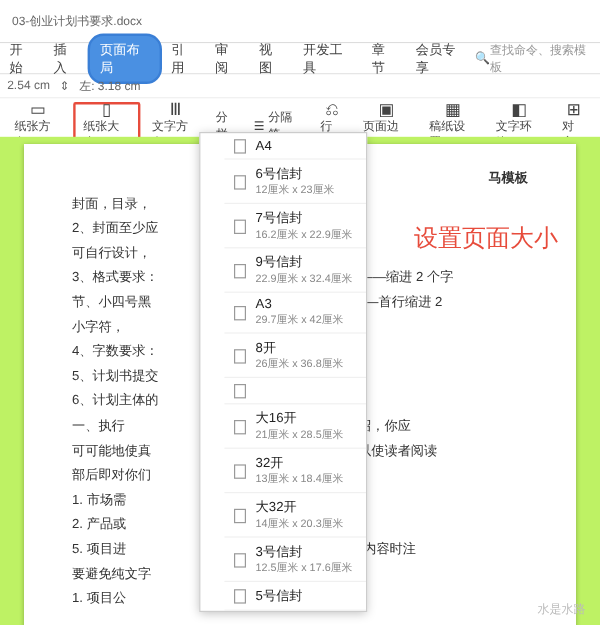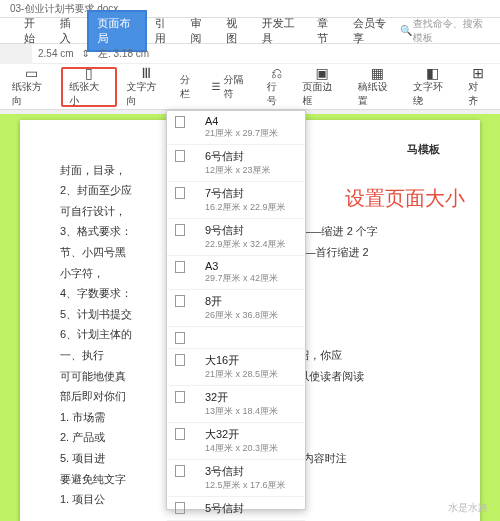--- a/index.html
+++ b/index.html
@@ -1,34 +1,34 @@
 <!DOCTYPE html>
 <html><head>
 <meta charset="utf-8">
 <style>
 * { margin: 0; padding: 0; box-sizing: border-box; }
 body { font-family: "Microsoft YaHei", Arial, sans-serif; font-size: 11px; background: #f0f0f0; width: 500px; height: 521px; overflow: hidden; position: relative; }
-.tabbar { height: 18px; background: #fff; display: flex; align-items: center; padding: 0 4px; font-size: 10px; color: #666; border-bottom: 1px solid #ddd; }
+.tabbar { height: 36px; background: #fff; display: flex; align-items: center; padding: 0 4px; font-size: 10px; color: #666; border-bottom: 1px solid #ddd; }
 .tab { padding: 2px 6px; }
-.tabs-row { height: 26px; background: #fff; display: flex; align-items: center; border-bottom: 1px solid #e0e0e0; padding-left: 16px; }
+.tabs-row { height: 26px; background: #fff; display: flex; align-items: center; border-bottom: 1px solid #e0e0e0; }
 .rtab { padding: 4px 8px; font-size: 11px; color: #444; cursor: pointer; }
-.rtab.active { background: #4a90e2; color: #fff; border-radius: 0; }
+.rtab.active { background: #4a90e2; color: #fff; border-radius: 13px; }
 .search-area { margin-left: auto; display: flex; align-items: center; color: #999; font-size: 10px; padding-right: 8px; }
-.ruler-row { height: 20px; background: #fff; display: flex; align-items: center; font-size: 10px; color: #666; padding: 0 6px; gap: 8px; border-bottom: 1px solid #eee; margin-left: 32px; }
+.ruler-row { height: 20px; background: #fff; display: flex; align-items: center; font-size: 10px; color: #666; padding: 0 6px; gap: 8px; border-bottom: 1px solid #eee; }
 .toolbar { height: 46px; background: #fff; display: flex; align-items: center; padding: 0 6px; gap: 4px; border-bottom: 1px solid #ddd; }
 .tbtn { display: flex; flex-direction: column; align-items: center; justify-content: center; padding: 2px 6px; font-size: 10px; color: #444; cursor: pointer; height: 40px; }
 .tbtn .ic { font-size: 14px; line-height: 1; }
 .tbtn.small { flex-direction: row; gap: 3px; height: auto; padding: 2px 4px; }
 .highlight-red { border: 2px solid #e74c3c; border-radius: 2px; }
 .highlight-blue { border: 2px solid #3a7fd6; border-radius: 2px; }
 .document { position: absolute; top: 114px; left: 0; right: 0; bottom: 0; background: #bef264; overflow: hidden; }
 .page { background: #fff; margin: 6px 20px; padding: 18px 40px; min-height: 500px; box-shadow: 0 1px 4px rgba(0,0,0,0.3); font-size: 11px; color: #333; line-height: 1.6; }
 .page p { margin: 3px 0; }
 .dropdown { position: absolute; top: 110px; left: 166px; width: 140px; background: #fff; border: 1px solid #ccc; box-shadow: 0 2px 8px rgba(0,0,0,0.25); z-index: 100; max-height: 400px; }
-.dd-item { padding: 4px 8px; border-bottom: 1px solid #f0f0f0; cursor: pointer; display: flex; align-items: flex-start; gap: 20px; }
+.dd-item { padding: 4px 8px; border-bottom: 1px solid #f0f0f0; cursor: pointer; display: flex; align-items: center; gap: 8px; margin-left: 20px; }
 .dd-icon { width: 10px; height: 12px; border: 1px solid #999; margin-top: 1px; flex-shrink: 0; }
 .dd-text { flex: 1; }
 .dd-name { font-size: 11px; color: #222; }
 .dd-dim { font-size: 9px; color: #888; }
 .annotation { position: absolute; top: 185px; left: 345px; color: #e74c3c; font-size: 20px; font-weight: 400; z-index: 50; }
 .arrow-svg { position: absolute; top: 112px; left: 175px; z-index: 90; pointer-events: none; }
 .watermark { position: absolute; bottom: 6px; right: 12px; color: #bbb; font-size: 10px; z-index: 60; }
 </style>
 </head>
 <body>
@@ -120,21 +120,20 @@
     <p>1. 项目公</p>
 
   </div>
 </div>
 
 <div class="dropdown" id="size-dd">
     <div class="dd-item">
       <span class="dd-icon"></span>
       <span class="dd-text">
         <div class="dd-name">A4</div>
-        <div class="dd-dim">21厘米 x 29.7厘米</div>
       </span>
     </div>
     <div class="dd-item">
       <span class="dd-icon"></span>
       <span class="dd-text">
         <div class="dd-name">6号信封</div>
         <div class="dd-dim">12厘米 x 23厘米</div>
       </span>
     </div>
     <div class="dd-item">

